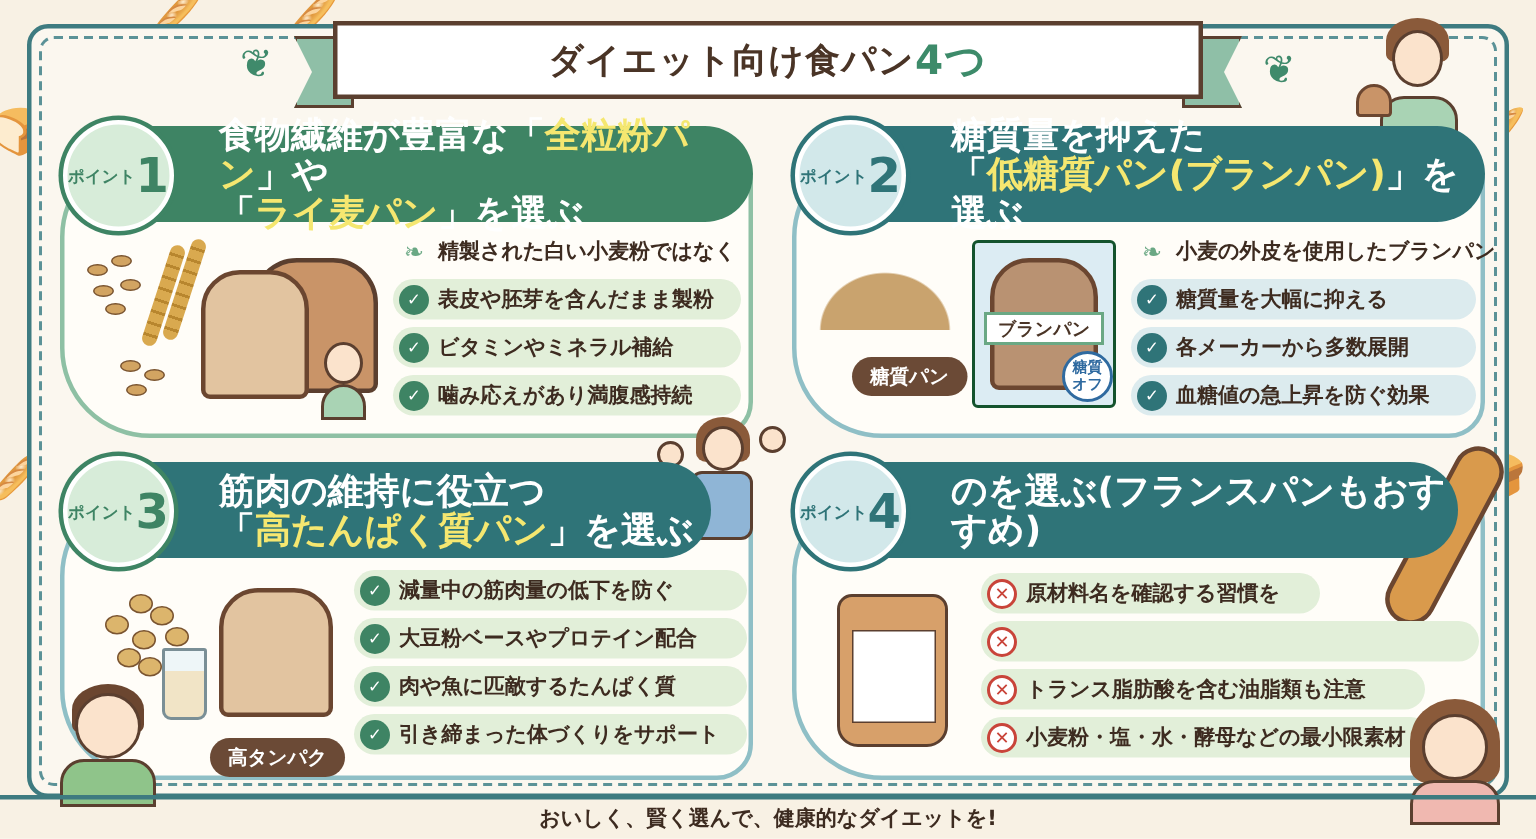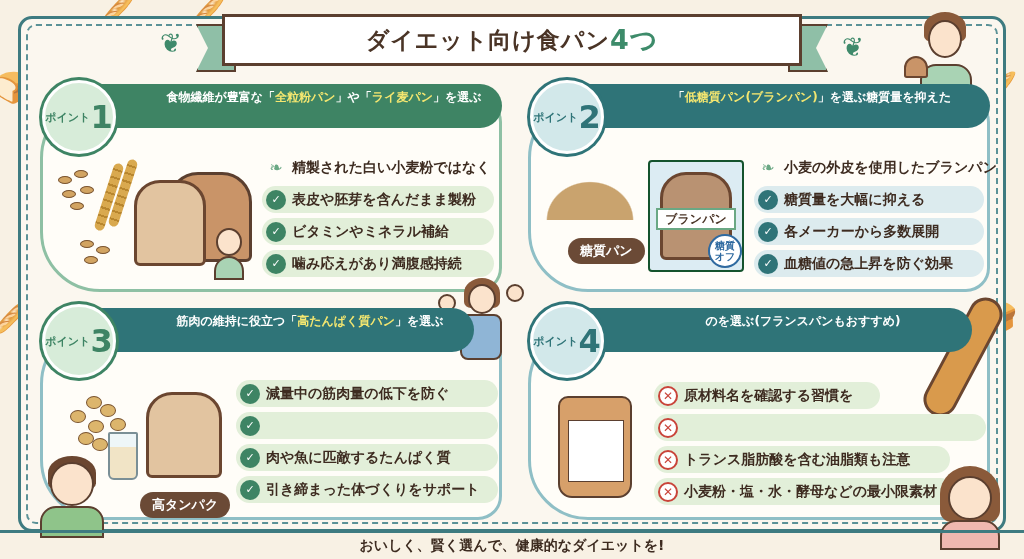--- a/index.html
+++ b/index.html
@@ -33,23 +33,23 @@
   .ribbon.left { left: 196px; clip-path: polygon(0 0,100% 0,100% 100%,0 100%,30% 50%); }
   .ribbon.right { left: 788px; clip-path: polygon(0 0,100% 0,70% 50%,100% 100%,0 100%); }
   .leaf-deco { position: absolute; color: #3f8a6b; font-size: 26px; }
 
   .card {
     position: absolute; background: #fffdf8; border: 3px solid #8ec0a4;
     border-radius: 60px 24px 24px 60px;
   }
   .card.teal { border-color: #8fbfc6; }
   .head {
-    position: absolute; height: 44px; border-radius: 0 32px 32px 0;
-    display: flex; flex-direction: row; justify-content: center;
-    padding-left: 72px; color: #fff; font-weight: bold; font-size: 12px; line-height: 26px;
+    position: absolute; height: 64px; border-radius: 0 32px 32px 0;
+    display: flex; flex-direction: column; justify-content: center;
+    padding-left: 72px; color: #fff; font-weight: bold; font-size: 24px; line-height: 26px;
     z-index: 2;
   }
   .head.green { background: #3e8464; }
   .head.teal { background: #2f7478; }
   .head .hl { color: #f5e770; }
   .badge {
     position: absolute; width: 74px; height: 74px; border-radius: 50%;
     border: 3px solid #fff; box-shadow: 0 0 0 3px #3e8464;
     display: flex; flex-direction: row; align-items: center; justify-content: center;
     z-index: 3;
@@ -174,22 +174,22 @@
       <span>ビタミンやミネラル補給</span>
     </div>
   <div class="li green">
       <span class="ic g">✓</span>
       <span>噛み応えがあり満腹感持続</span>
     </div>
 </div>
 
 <div class="card teal" style="left:528px;top:98px;width:462px;height:194px;"></div>
 <div class="head teal" style="left:562px;top:84px;width:428px;">
+  <div><span>糖質量を抑えた</span></div>
   <div><span>「</span><span class="hl">低糖質パン(ブランパン)</span><span>」を選ぶ</span></div>
-  <div><span>糖質量を抑えた</span></div>
 </div>
 <div class="badge teal" style="left:530px;top:80px;">
   <span class="lbl">ポイント</span>
   <span class="num">2</span>
 </div>
 <div class="pile" style="left:540px;top:176px;"></div>
 <div class="tag" style="left:568px;top:238px;">糖質パン</div>
 <div class="bag" style="left:648px;top:160px;width:96px;height:112px;">
   <div class="slice" style="left:10px;top:10px;width:72px;height:88px;background:#b99272;"></div>
   <div style="position:absolute;left:6px;top:46px;width:80px;height:22px;background:#fff;border:2px solid #6aa884;font-size:12px;font-weight:bold;text-align:center;line-height:18px;">ブランパン</div>
@@ -250,20 +250,21 @@
   <div class="face" style="left:10px;top:6px;width:44px;height:44px;"></div>
   <div class="body-shirt" style="left:0;top:50px;width:64px;height:32px;background:#8fc48a;"></div>
 </div>
 <div class="list" style="left:236px;top:380px;width:262px;">
   <div class="li green">
       <span class="ic g">✓</span>
       <span>減量中の筋肉量の低下を防ぐ</span>
     </div>
   <div class="li green">
       <span class="ic g">✓</span>
+      <span>大豆粉ベースやプロテイン配合</span>
     </div>
   <div class="li green">
       <span class="ic g">✓</span>
       <span>肉や魚に匹敵するたんぱく質</span>
     </div>
   <div class="li green">
       <span class="ic g">✓</span>
       <span>引き締まった体づくりをサポート</span>
     </div>
 </div>

